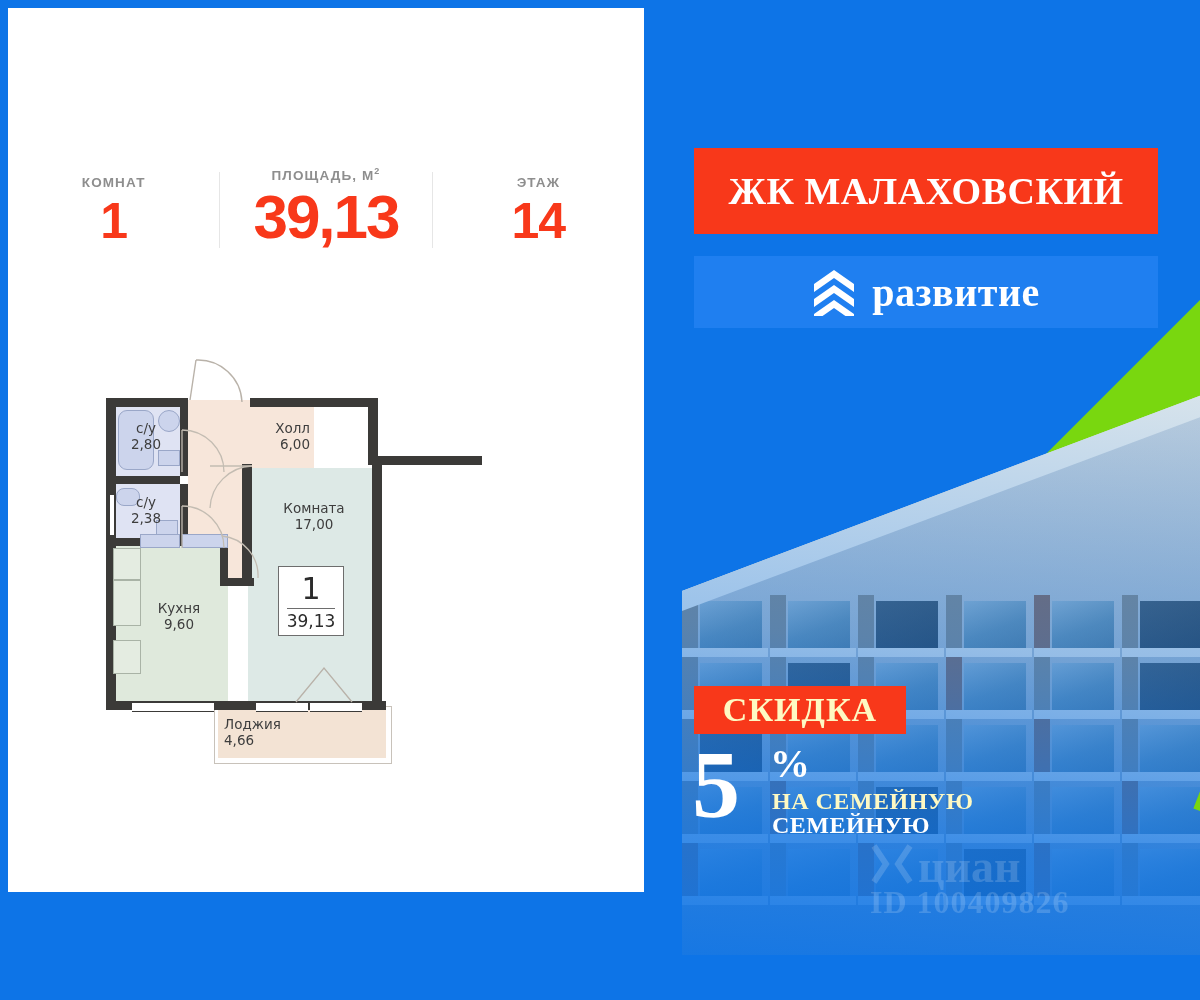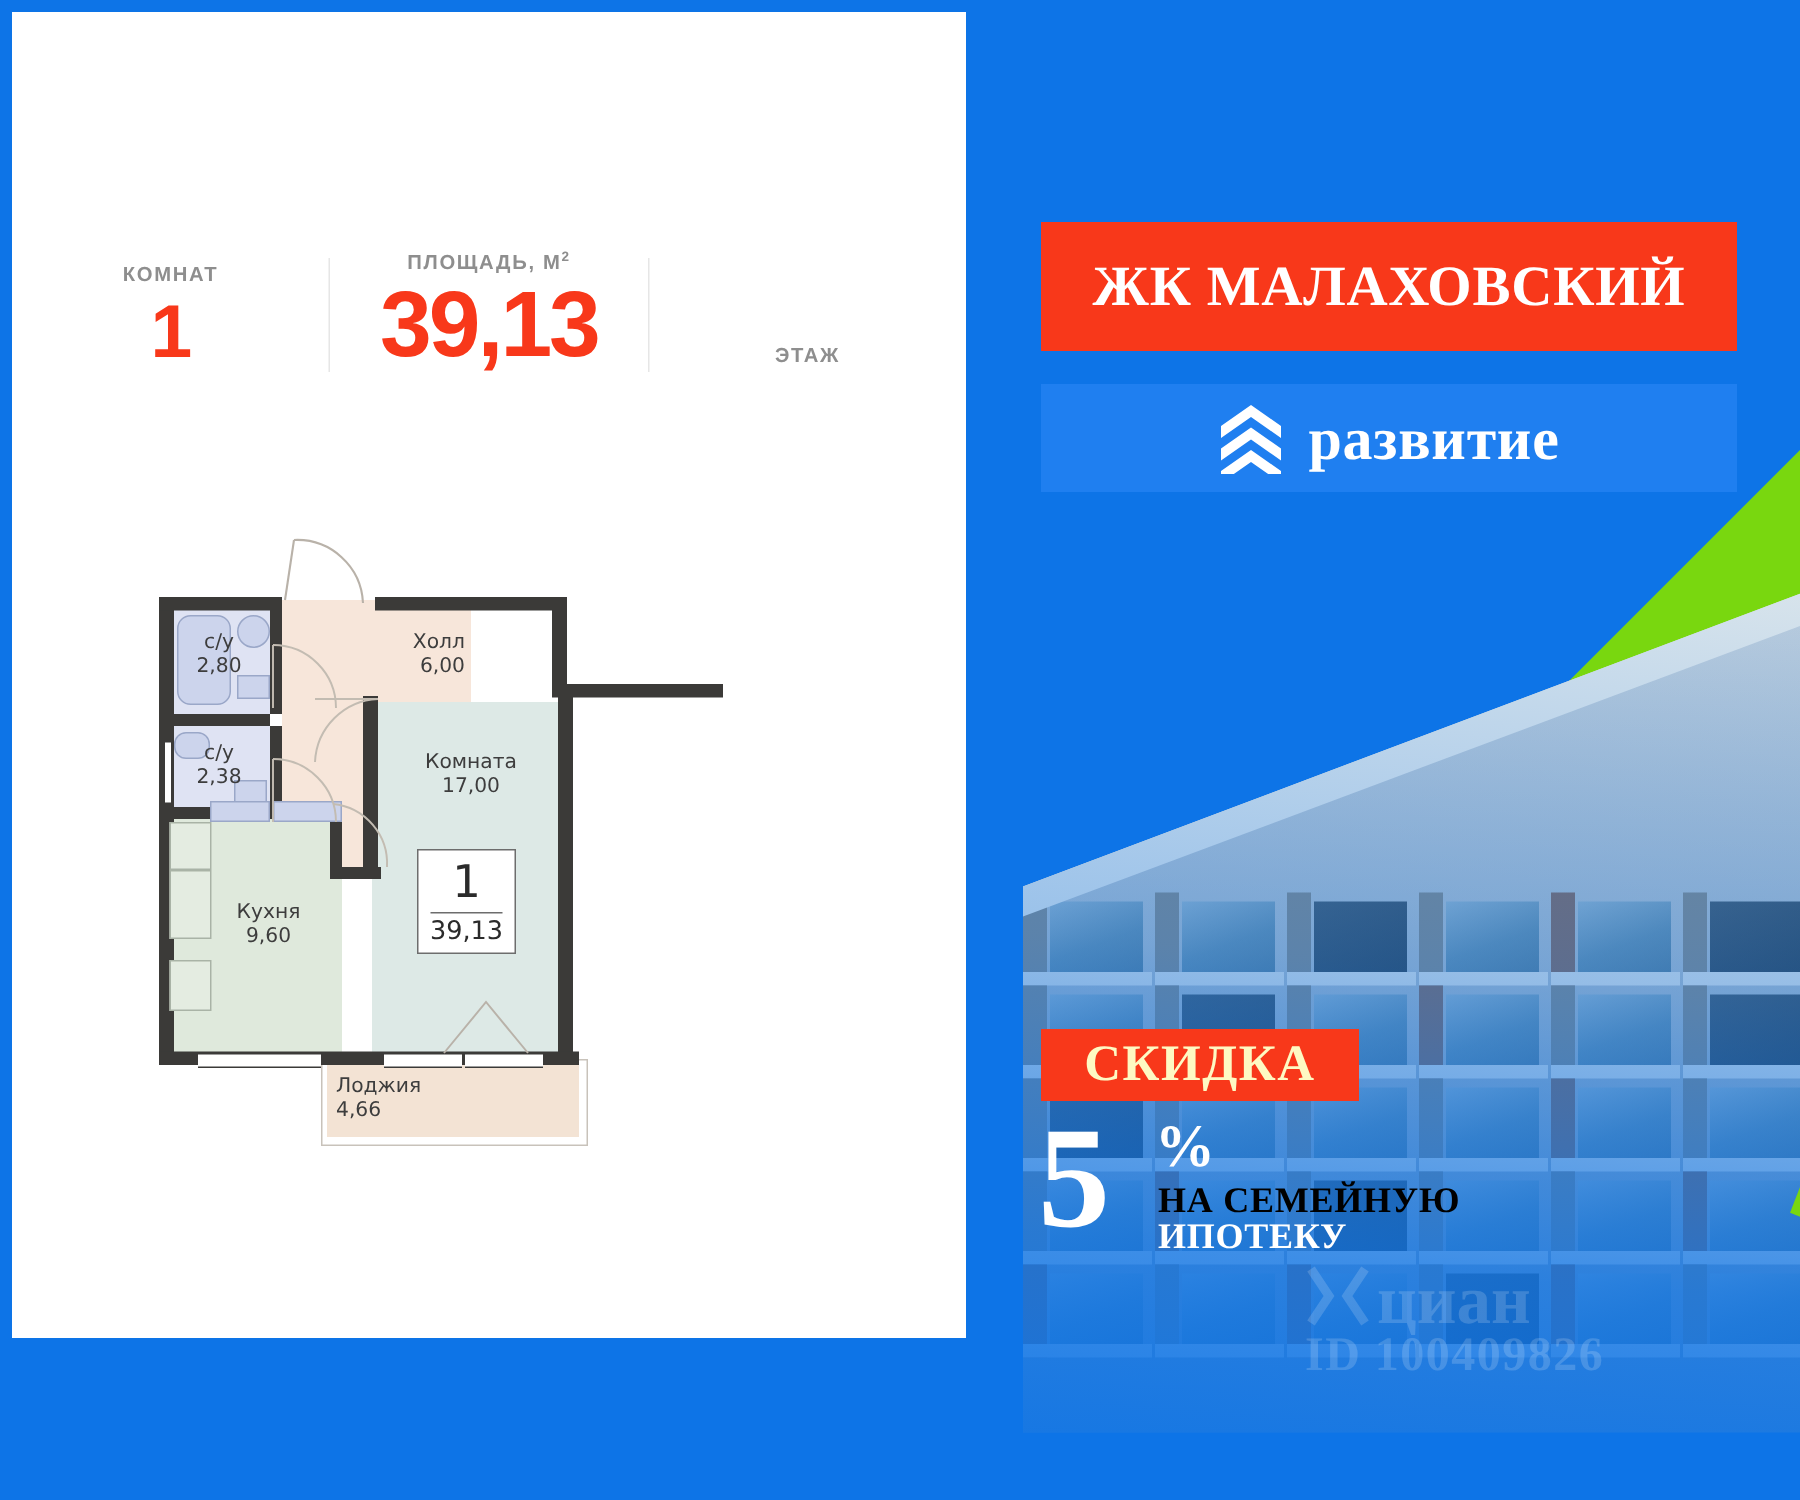--- a/index.html
+++ b/index.html
@@ -39,21 +39,21 @@
   .brandbox{position:absolute;left:42px;top:148px;width:464px;height:86px;background:#f8381a;display:flex;align-items:center;justify-content:center;}
   .brandbox span{color:#fff;font-size:38px;font-weight:bold;letter-spacing:0.5px;white-space:nowrap;}
   .devbox{position:absolute;left:42px;top:256px;width:464px;height:72px;background:#1f7ff0;display:flex;align-items:center;justify-content:center;gap:16px;}
   .devbox .devname{color:#fff;font-size:40px;font-weight:bold;letter-spacing:0.5px;}
   .chev{width:44px;height:48px;display:block;}
 
   .discbox{position:absolute;left:42px;top:686px;width:212px;height:48px;background:#f8381a;display:flex;align-items:center;justify-content:center;}
   .discbox span{color:#fef9c3;font-size:34px;font-weight:bold;letter-spacing:1px;}
   .discnum{position:absolute;left:40px;top:742px;color:#fff;font-size:96px;font-weight:bold;line-height:86px;}
   .discpct{position:absolute;left:118px;top:740px;color:#fff;font-size:40px;font-weight:bold;}
-  .discl1{position:absolute;left:120px;top:788px;color:#000000;font-size:24px;font-weight:bold;letter-spacing:0.5px;}
+  .discl1{position:absolute;left:120px;top:788px;color:#fef9c3;font-size:24px;font-weight:bold;letter-spacing:0.5px;}
   .discl2{position:absolute;left:120px;top:812px;color:#fff;font-size:24px;font-weight:bold;letter-spacing:0.5px;}
 
   .wm{position:absolute;left:218px;top:840px;width:300px;height:100px;pointer-events:none;}
   .wm-logo{position:absolute;left:0;top:2px;width:44px;height:44px;opacity:.16;}
   .wm-name{position:absolute;left:48px;top:0px;color:rgba(255,255,255,.17);font-size:46px;font-weight:bold;}
   .wm-id{position:absolute;left:0px;top:44px;color:rgba(255,255,255,.17);font-size:32px;font-weight:bold;letter-spacing:1px;}
 
   
   .rib{position:absolute;background:#79d70f;}
   .rib1{left:560px;top:760px;width:800px;height:52px;transform:rotate(21deg);transform-origin:left top;}
@@ -283,21 +283,21 @@
       </span>
       <span class="devname">развитие</span>
     </div>
 
     <div class="discbox">
       <span>СКИДКА</span>
     </div>
     <div class="discnum">5</div>
     <div class="discpct">%</div>
     <div class="discl1">НА СЕМЕЙНУЮ</div>
-    <div class="discl2">ИПОТЕКУ</div>
+    <div class="discl2">СЕМЕЙНУЮ</div>
 
     <div class="wm">
       <span class="wm-logo">
         <svg viewBox="0 0 44 44" xmlns="http://www.w3.org/2000/svg">
           <path d="M4 4 L16 22 L4 40 M40 4 L28 22 L40 40" stroke="#ffffff" stroke-width="6" fill="none"></path>
         </svg>
       </span>
       <span class="wm-name">циан</span>
       <span class="wm-id">ID 100409826</span>
     </div>
@@ -311,20 +311,21 @@
         <span class="val">1</span>
       </div>
       <div class="divider"></div>
       <div class="stat">
         <span class="lab"><span>ПЛОЩАДЬ, М</span><sup>2</sup></span>
         <span class="val big">39,13</span>
       </div>
       <div class="divider"></div>
       <div class="stat">
         <span class="lab">ЭТАЖ</span>
+        <span class="val">14</span>
       </div>
     </div>
 
     <div class="plan">
 
       <div class="room r-bath" style="left:16px;top:76px;width:68px;height:72px;"></div>
       <div class="room r-bath" style="left:16px;top:156px;width:68px;height:58px;"></div>
       <div class="room r-hall" style="left:92px;top:72px;width:126px;height:110px;"></div>
       <div class="room r-hall" style="left:92px;top:182px;width:64px;height:74px;"></div>
       <div class="room r-room" style="left:152px;top:140px;width:128px;height:236px;"></div>

